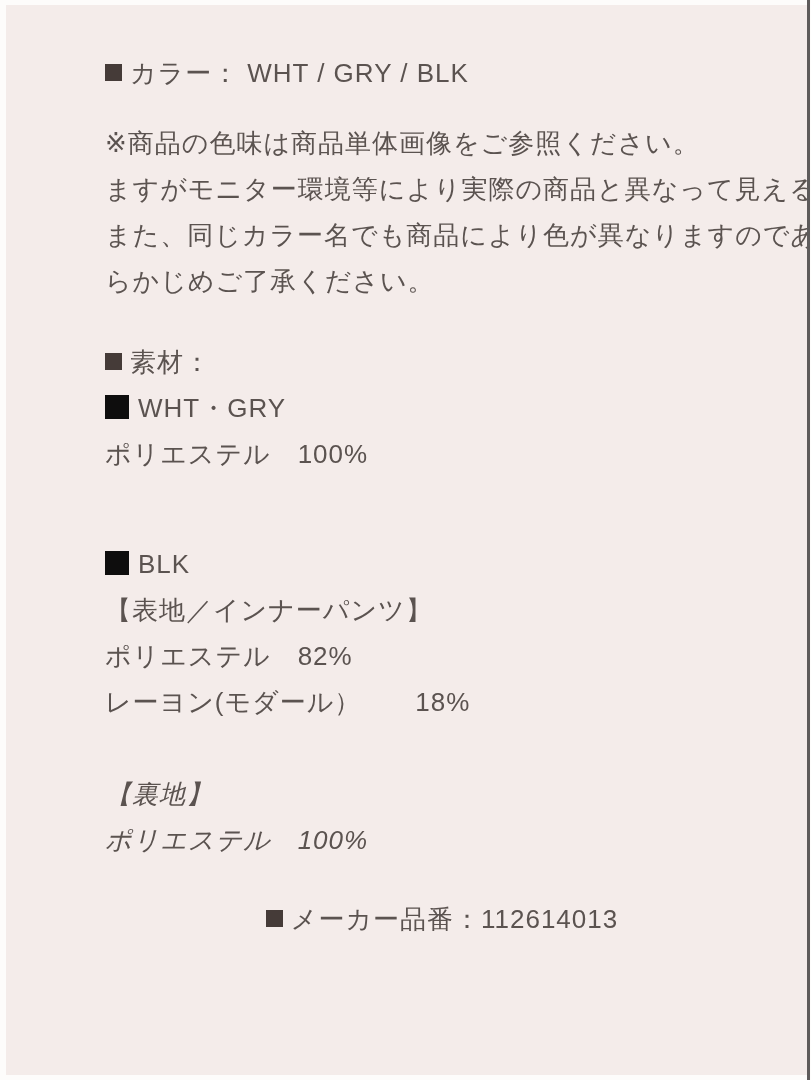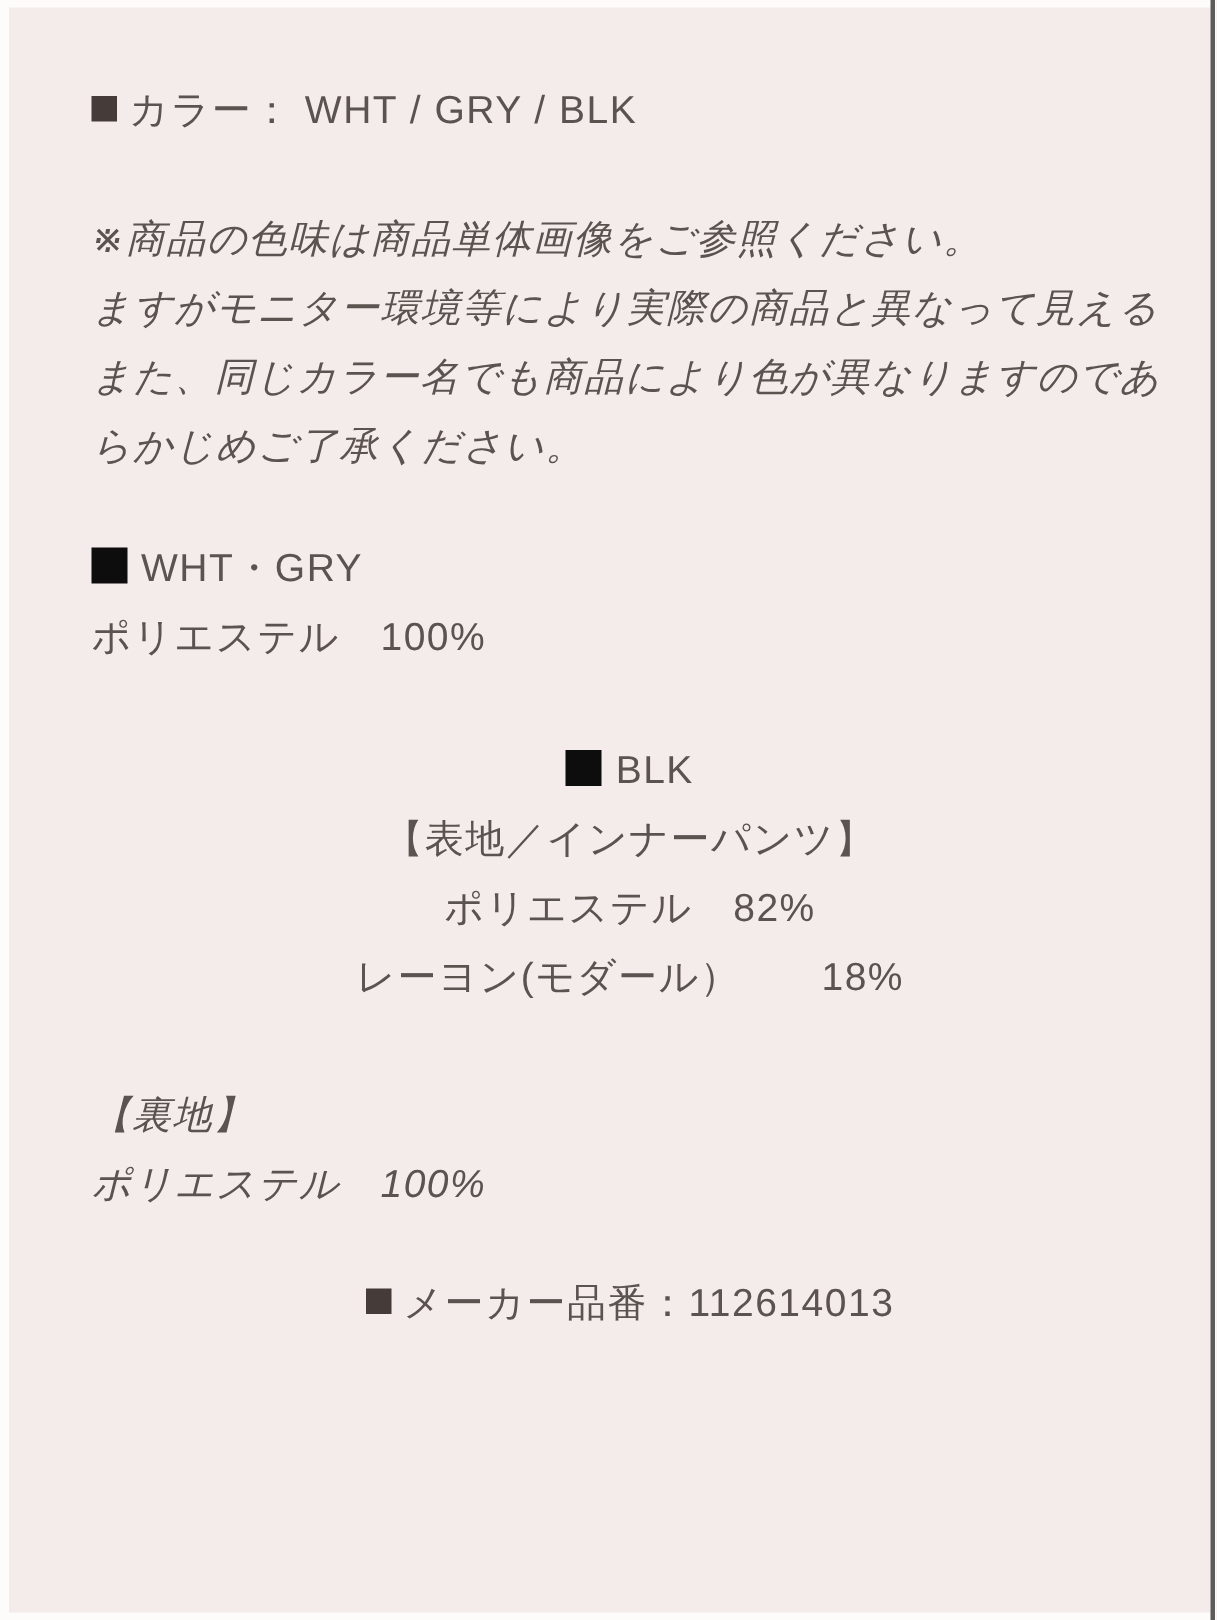--- a/index.html
+++ b/index.html
@@ -15,36 +15,37 @@
     font-family: "Liberation Sans", "DejaVu Sans", sans-serif;
   }
   .panel {
     position: absolute;
     left: 6px;
     top: 5px;
     right: 4px;
     bottom: 5px;
     background: #f4ecea;
     overflow: hidden;
+    padding-left: 44px;
   }
   .content {
     padding: 45px 28px 0 55px;
     color: #5b5350;
     font-size: 26px;
     line-height: 46px;
     letter-spacing: 1px;
   }
   .line, .note p {
     margin: 0;
     white-space: nowrap;
   }
   
-  .note          { margin-top: 40px; font-style: italic; }
+  .note          { margin-top: 24px; }
   .block-material{ margin-top: 35px; }
-  .block-blk     { margin-top: 43px; text-align: center; }
+  .block-blk     { margin-top: 64px; }
   .block-lining  { margin-top: 46px; font-style: italic; }
   .block-maker   { margin-top: 33px; text-align: center; }
 
   .sq {
     display: inline-block;
   }
   .sq-sm {
     width: 17px;
     height: 17px;
     background: #453b38;
@@ -79,20 +80,21 @@
     <p class="line"><span class="sq sq-sm"></span><span>カラー：</span><span class="heading-value">WHT / GRY / BLK</span></p>
 
     <div class="note">
       <p>※商品の色味は商品単体画像をご参照ください。</p>
       <p>ますがモニター環境等により実際の商品と異なって見える</p>
       <p>また、同じカラー名でも商品により色が異なりますのであ</p>
       <p>らかじめご了承ください。</p>
     </div>
 
     <div class="block-material">
+      <p class="line"><span class="sq sq-sm"></span><span>素材：</span></p>
       <p class="line"><span class="sq sq-lg"></span><span>WHT・GRY</span></p>
       <p class="line">ポリエステル　100%</p>
     </div>
 
     <div class="block-blk">
       <p class="line"><span class="sq sq-lg"></span><span>BLK</span></p>
       <p class="line">【表地／インナーパンツ】</p>
       <p class="line">ポリエステル　82%</p>
       <p class="line">レーヨン(モダール）　　18%</p>
     </div>

